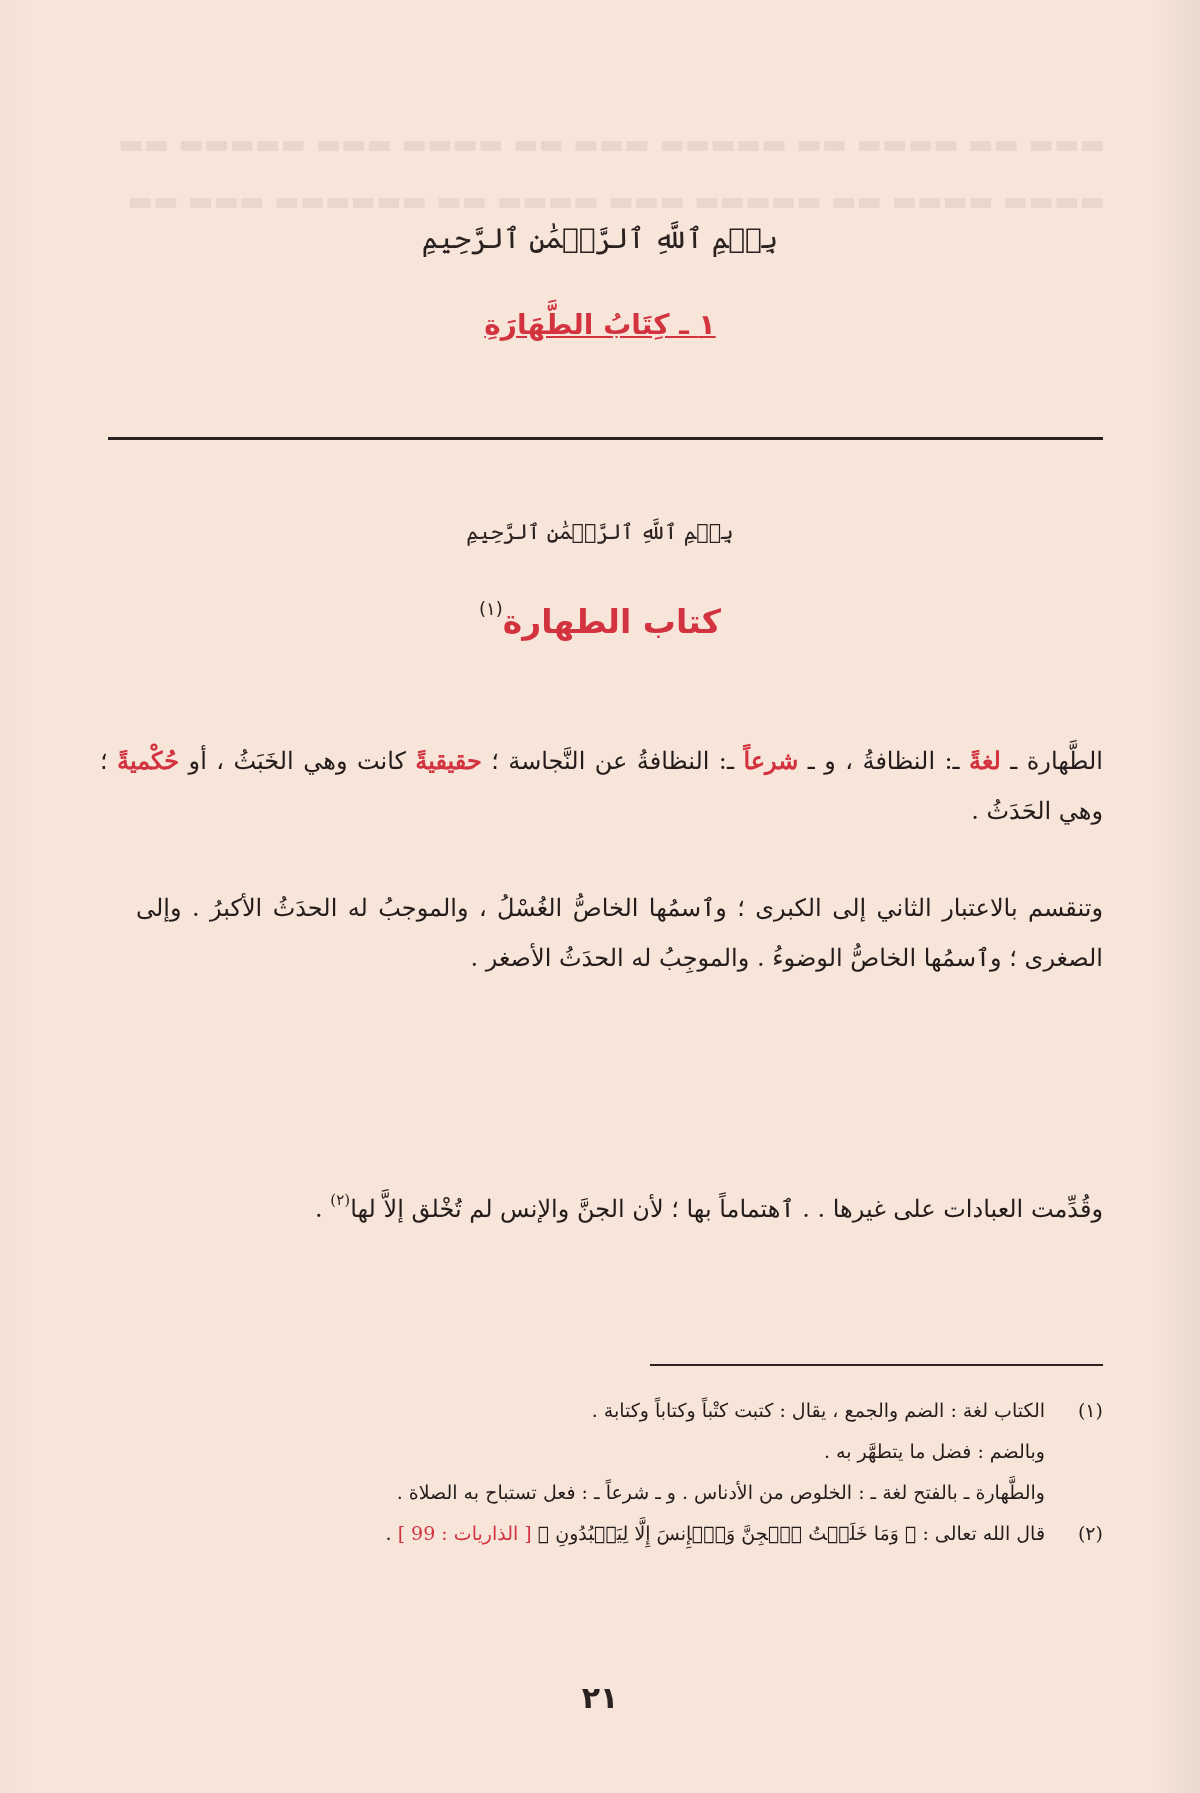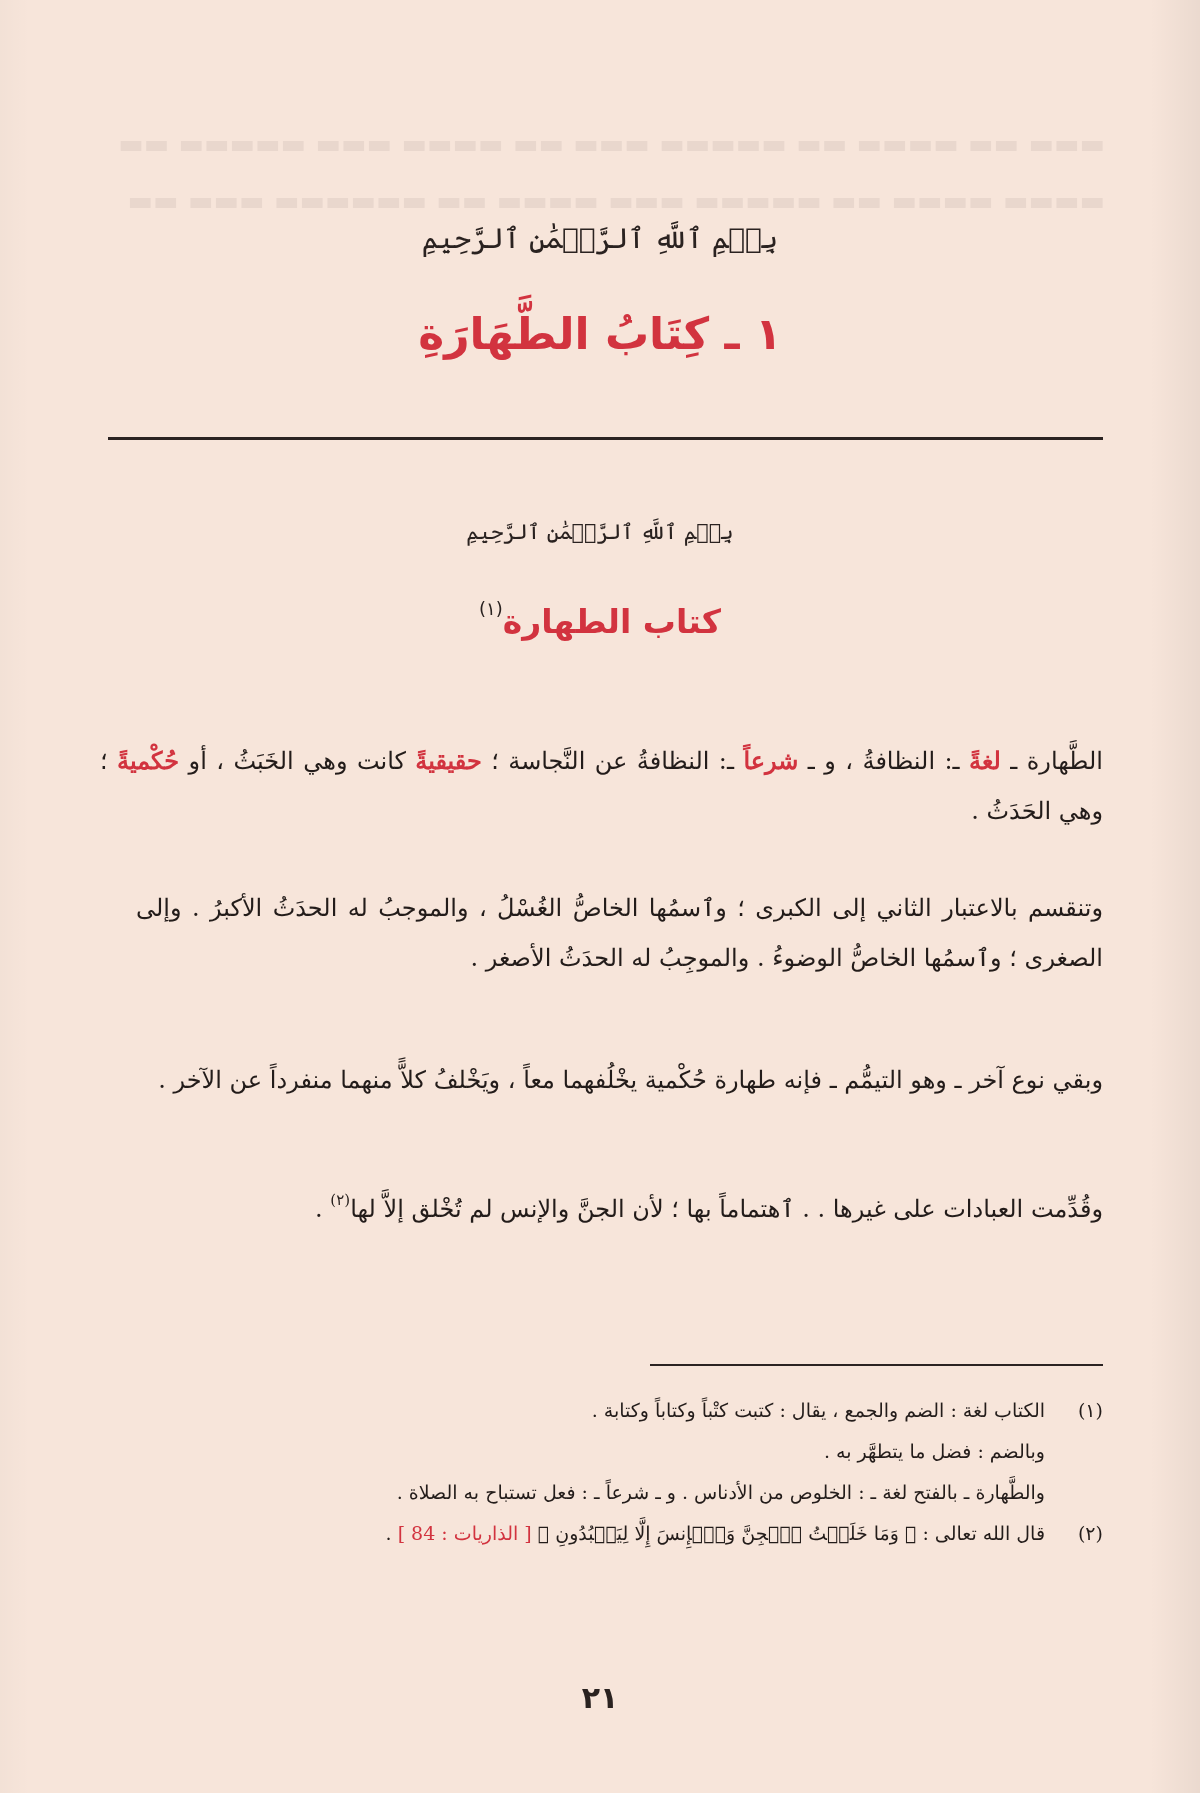--- a/index.html
+++ b/index.html
@@ -47,23 +47,24 @@
     .basmala {
       font-family: "DejaVu Serif", "Liberation Serif", serif;
       color: #2a2220;
     }
     .basmala-top {
       top: 222px;
       font-size: 28px;
     }
     .book-title-top {
       top: 308px;
-      font-size: 44px;
-      font-weight: bold;
-      color: #d2333f;
+      font-size: 28px;
+      font-weight: bold;
+      color: #d2333f;
+      text-decoration: underline;
     }
     .rule-main {
       position: absolute;
       left: 108px;
       right: 97px;
       top: 437px;
       height: 3px;
       background: #2b2322;
     }
     .basmala-inner {
@@ -182,23 +183,20 @@
   <div class="body-text p1">
     <p>
       <span>الطَّهارة ـ </span><span class="red">لغةً</span><span> ـ: النظافةُ ، و ـ </span><span class="red">شرعاً</span><span> ـ: النظافةُ عن النَّجاسة ؛ </span><span class="red">حقيقيةً</span><span> كانت وهي الخَبَثُ ، أو </span><span class="red">حُكْميةً</span><span> ؛ وهي الحَدَثُ .</span>
     </p>
   </div>
 
   <div class="body-text p2">
     <p>وتنقسم بالاعتبار الثاني إلى الكبرى ؛ وٱسمُها الخاصُّ الغُسْلُ ، والموجبُ له الحدَثُ الأكبرُ . وإلى الصغرى ؛ وٱسمُها الخاصُّ الوضوءُ . والموجِبُ له الحدَثُ الأصغر .</p>
   </div>
 
-  <div class="body-text p3">
-    <p>وبقي نوع آخر ـ وهو التيمُّم ـ فإنه طهارة حُكْمية يخْلُفهما معاً ، ويَخْلفُ كلاًّ منهما منفرداً عن الآخر .</p>
-  </div>
 
   <div class="body-text p4">
     <p>
       <span>وقُدِّمت العبادات على غيرها . . ٱهتماماً بها ؛ لأن الجنَّ والإنس لم تُخْلق إلاَّ لها</span><sup>(٢)</sup><span> .</span>
     </p>
   </div>
 
   <div class="rule-foot"></div>
 
   <div class="footnotes">
@@ -206,20 +204,20 @@
       <span class="fn-num">(١)</span>
       <span class="fn-body">الكتاب لغة : الضم والجمع ، يقال : كتبت كتْباً وكتاباً وكتابة .</span>
     </div>
     <div class="fn-cont">وبالضم : فضل ما يتطهَّر به .</div>
     <div class="fn-cont">والطَّهارة ـ بالفتح لغة ـ : الخلوص من الأدناس . و ـ شرعاً ـ : فعل تستباح به الصلاة .</div>
 
     <div class="fn">
       <span class="fn-num">(٢)</span>
       <span class="fn-body">
         <span>قال الله تعالى : </span><span class="quran">﴿ وَمَا خَلَقۡتُ ٱلۡجِنَّ وَٱلۡإِنسَ إِلَّا لِيَعۡبُدُونِ ﴾</span>
-        <span class="ref">[ الذاريات : 84 ]</span><span> .</span>
+        <span class="ref">[ الذاريات : 99 ]</span><span> .</span>
       </span>
     </div>
   </div>
 
   <div class="abs center page-number">٢١</div>
 
 </div>
 
 </body></html>

